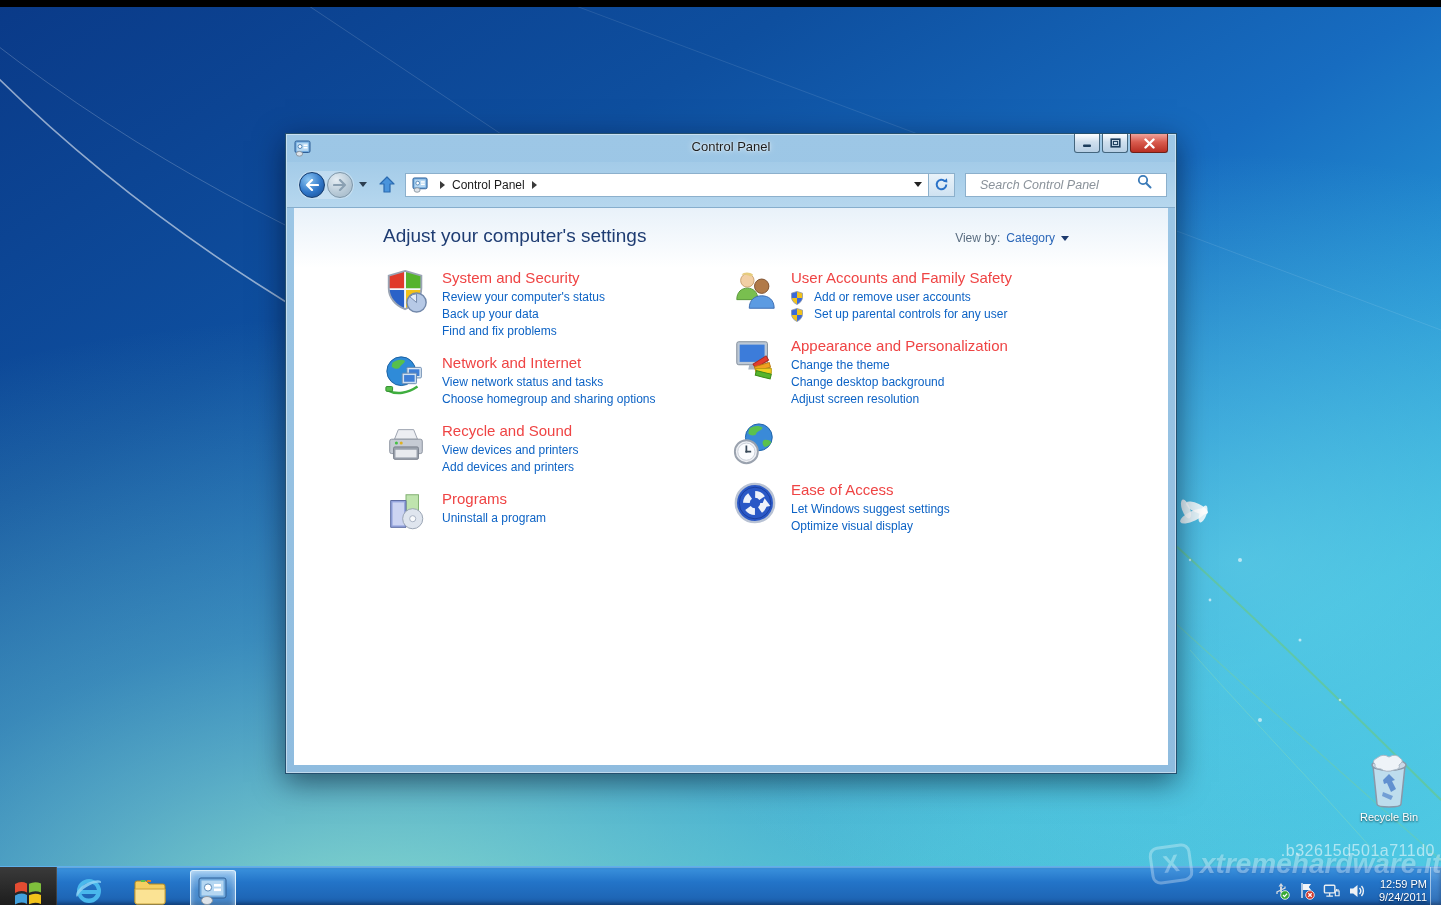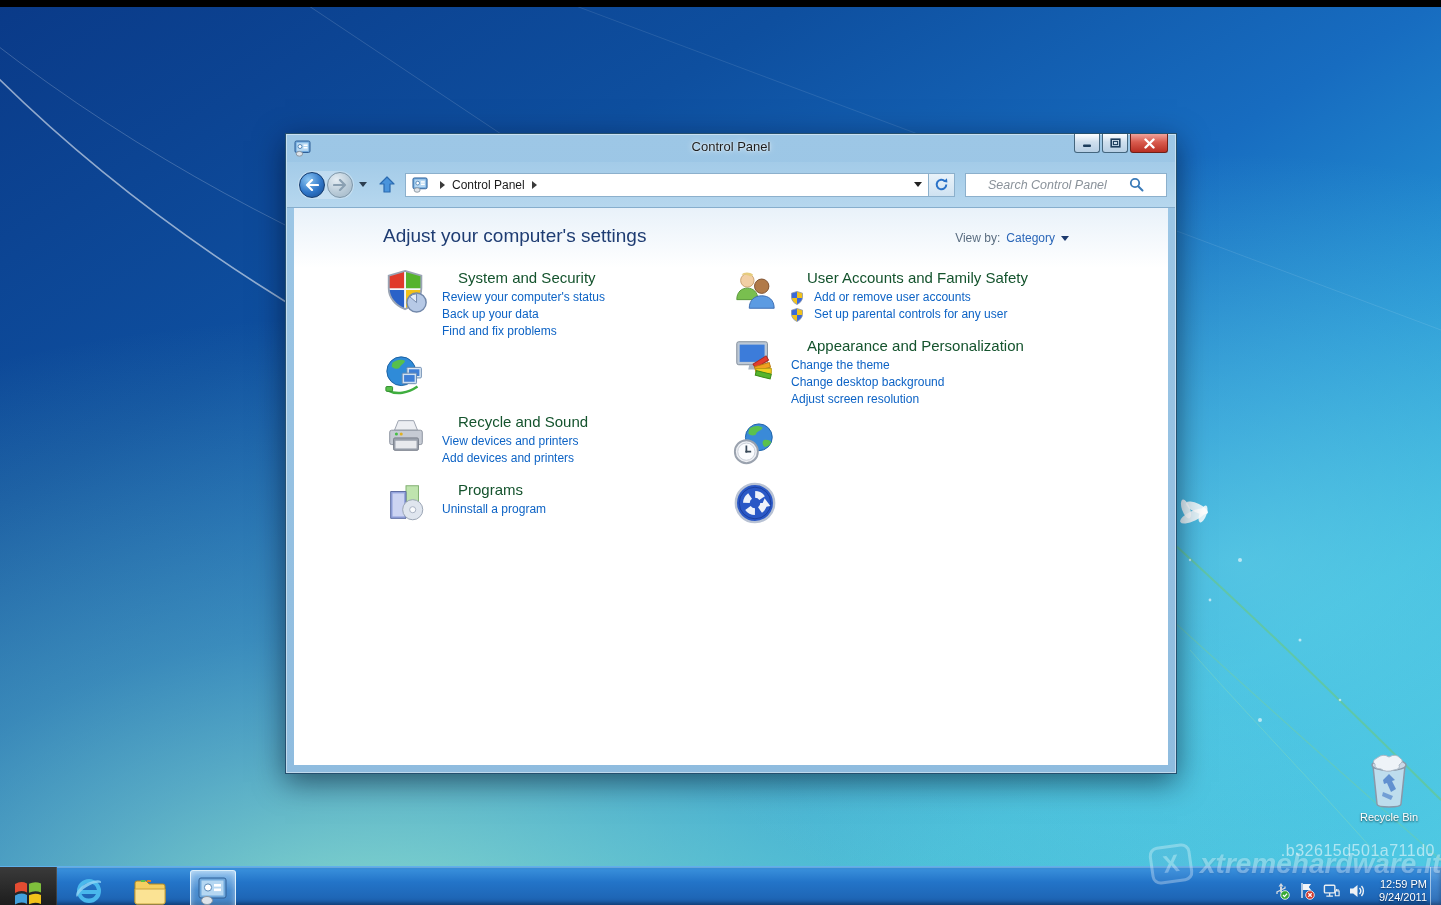--- a/index.html
+++ b/index.html
@@ -45,39 +45,39 @@
   .navcirc.fwd { background:radial-gradient(circle at 35% 28%, #e6eef4, #b9cbd8 55%, #9fb4c4); border:1px solid #7e96a8; margin-left:2px; }
   .chev { width:0; height:0; border-left:4px solid transparent; border-right:4px solid transparent; border-top:5px solid #2c3e50; margin:0 6px 0 5px; cursor:pointer; }
   #upbtn { margin:0 8px 0 4px; cursor:pointer; display:flex; }
   #addresswrap { flex:1; display:flex; height:24px; }
   #addressbar { flex:1; background:#fff; border:1px solid #8cb0cc; border-right:none; display:flex; align-items:center; padding:0 6px; cursor:text; }
   #addressbar .aicon { width:17px; height:16px; margin-right:4px; }
   .crumbtri { width:0; height:0; border-top:4px solid transparent; border-bottom:4px solid transparent; border-left:5px solid #3a3a3a; margin:0 7px; }
   #crumbtext { font-size:12px; color:#1a1a1a; }
   #addrcaret { margin-left:auto; width:0; height:0; border-left:4px solid transparent; border-right:4px solid transparent; border-top:5px solid #222; cursor:pointer; }
   #refreshbtn { width:27px; background:linear-gradient(#eaf3fa,#cfe2f1); border:1px solid #8cb0cc; display:flex; align-items:center; justify-content:center; cursor:pointer; }
-  #searchbox { width:202px; height:24px; margin-left:10px; background:#fff; border:1px solid #8cb0cc; display:flex; align-items:center; padding:0 22px; }
+  #searchbox { width:202px; height:24px; margin-left:10px; background:#fff; border:1px solid #8cb0cc; display:flex; padding:0 14px; }
   #searchbox input { flex:1; border:none; outline:none; font-size:12.5px; font-style:italic; color:#333; background:transparent; min-width:0; }
   #searchbox input::placeholder { color:#8a929a; font-style:italic; }
 
   
   #content { position:absolute; left:8px; right:8px; top:74px; bottom:8px; background:#fff; overflow:hidden; }
   #content::before { content:""; position:absolute; inset:0; background:linear-gradient(rgba(210,228,244,.5), rgba(255,255,255,0) 60px); pointer-events:none; }
   #pagetitle { position:absolute; left:89px; top:17px; font-size:19px; color:#1e3c72; font-weight:400; }
   #viewby { position:absolute; right:99px; top:23px; font-size:12px; display:flex; align-items:center; gap:6px; }
   #viewby .vlabel { color:#5a6d80; }
   #viewby .vvalue { color:#2a66b8; cursor:pointer; }
   #viewby .vcaret { width:0; height:0; border-left:4px solid transparent; border-right:4px solid transparent; border-top:5px solid #1c3a6e; cursor:pointer; }
 
   .col { position:absolute; top:60px; }
   #colL { left:89px; width:330px; }
   #colR { left:438px; width:360px; }
   .cat { display:flex; gap:13px; margin-bottom:13px; }
   .cicon { width:46px; height:46px; flex:none; cursor:pointer; }
-  .chead { display:block; font-size:15px; color:#14532d; text-decoration:none; margin:1px 16px 3px; cursor:pointer; }
+  .chead { display:block; font-size:15px; color:#ef4444; text-decoration:none; margin:1px 0 3px; cursor:pointer; }
   .clink { display:block; font-size:12px; line-height:17px; color:#0d63c5; text-decoration:none; cursor:pointer; }
   .linkrow { display:flex; align-items:center; gap:11px; line-height:18px; }
 
   
   #taskbar { position:absolute; left:0; bottom:0; width:1441px; height:39px; z-index:11;
     background:linear-gradient(#3b93de,#2374c8 40%,#1c60ae); border-top:1px solid #5fb0ec; box-shadow:inset 0 1px 0 rgba(255,255,255,.25), inset 0 -2px 4px rgba(5,25,60,.55); }
   #startbtn { position:absolute; left:0; top:0; width:57px; height:47px; background:linear-gradient(#3a3a3a,#161616); display:flex; align-items:center; justify-content:center; cursor:pointer; border-right:1px solid rgba(255,255,255,.12); }
   .tbtn { position:absolute; top:3px; width:42px; height:41px; display:flex; align-items:center; justify-content:center; border-radius:3px; cursor:pointer; }
   #tb-ie { left:68px; } #tb-folder { left:129px; }
   #tb-cpl { left:190px; width:46px; background:linear-gradient(rgba(225,242,255,.55),rgba(150,200,240,.35) 50%,rgba(120,180,230,.45)); border:1px solid rgba(235,248,255,.9); box-shadow:inset 0 0 6px rgba(255,255,255,.5); }
@@ -276,20 +276,25 @@
           <circle cx="19" cy="19" r="15" fill="#2f8bd8" stroke="#1a5fa0"></circle>
           <path d="M10 10c4-3 9-4 13-2-1 4-5 4-6 8-3 1-6 0-8-2z" fill="#57c04a"></path>
           <path d="M24 24c4-1 7 1 8 4-2 3-5 4-8 3-2-3-2-5 0-7z" fill="#57c04a"></path>
           <rect x="25" y="15" width="15" height="11" rx="1" fill="#dce9f6" stroke="#6a8ab0"></rect>
           <rect x="27" y="17" width="11" height="7" fill="#3f7fd6"></rect>
           <rect x="20" y="21" width="15" height="11" rx="1" fill="#cfe0f2" stroke="#6a8ab0"></rect>
           <rect x="22" y="23" width="11" height="7" fill="#3f7fd6"></rect>
           <path d="M5 39c9 5 21 3 31-4" stroke="#3fae3f" stroke-width="2.5" fill="none"></path>
           <rect x="3" y="35" width="7" height="5" rx="1" fill="#57c04a" stroke="#2f8a2f"></rect>
         </svg>
+        <div class="ctext">
+          <a class="chead">Network and Internet</a>
+          <a class="clink">View network status and tasks</a>
+          <a class="clink">Choose homegroup and sharing options</a>
+        </div>
       </div>
 
       <div class="cat">
         <svg class="cicon" viewBox="0 0 48 48">
           <path d="M12 19l4-10h16l4 10z" fill="#eceef2" stroke="#9aa0ac"></path>
           <rect x="7" y="19" width="34" height="15" rx="2" fill="#c6cbd4" stroke="#8a919e"></rect>
           <rect x="11" y="27" width="26" height="13" rx="1.5" fill="#9aa1ac" stroke="#7a818c"></rect>
           <rect x="13" y="30" width="22" height="8" fill="#e8eaee"></rect>
           <circle cx="14" cy="23" r="1.6" fill="#44c044"></circle>
             <circle cx="19" cy="23" r="1.6" fill="#e0b020"></circle>
@@ -395,20 +400,25 @@
         </svg>
       </div>
 
       <div class="cat">
         <svg class="cicon" viewBox="0 0 48 48">
           <circle cx="24" cy="24" r="20" fill="#2a58c6" stroke="#b8c2d4" stroke-width="2.5"></circle>
           <circle cx="24" cy="24" r="16.5" fill="none" stroke="#1a3e9e"></circle>
           <circle cx="24" cy="24" r="9" fill="none" stroke="#eef2fa" stroke-width="7" stroke-dasharray="8.5 5.6"></circle>
           <path d="M30 29 l10 -2 -6 -8z" fill="#eef2fa"></path>
         </svg>
+        <div class="ctext">
+          <a class="chead">Ease of Access</a>
+          <a class="clink">Let Windows suggest settings</a>
+          <a class="clink">Optimize visual display</a>
+        </div>
       </div>
     </div>
   </div>
 </div>
 
 <div id="taskbar">
   <div id="startbtn">
     <svg width="30" height="28" viewBox="0 0 30 28">
       <path d="M2 7 q6 -3.5 12 -0.5 v9 q-6 -3 -12 0.5z" fill="#e44c32"></path>
       <path d="M16 6.8 q6 -3 12 -0.3 v9 q-6 -2.7 -12 0.3z" fill="#7ebe3c"></path>

